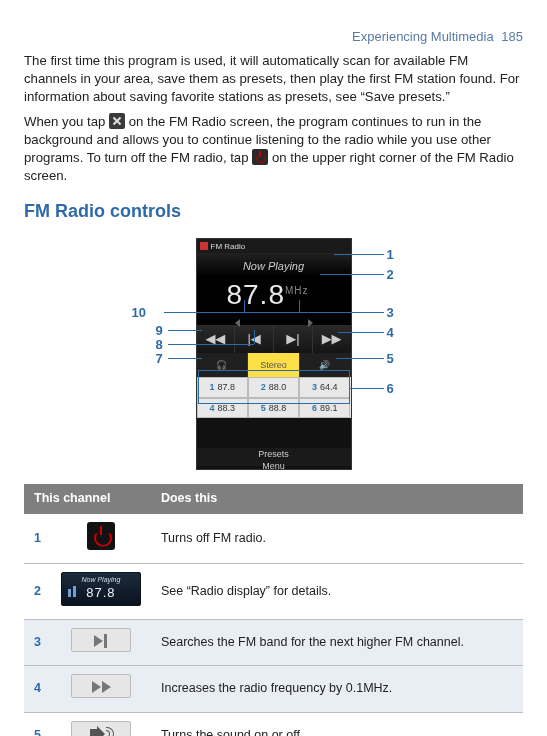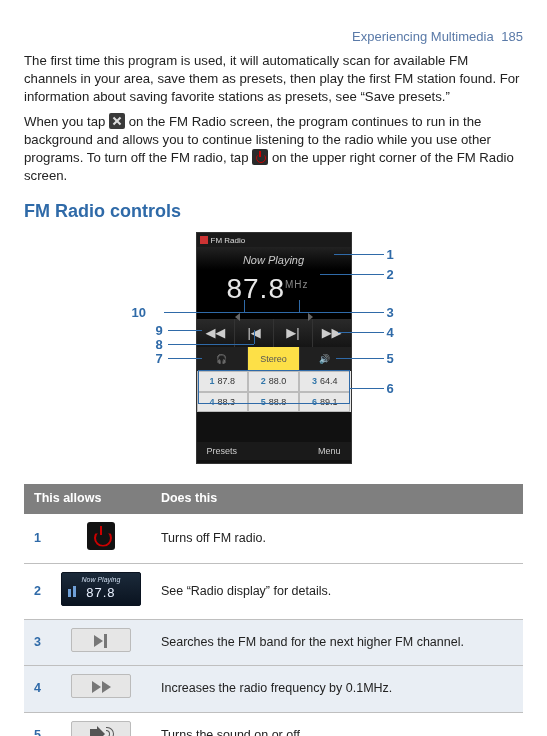--- a/index.html
+++ b/index.html
@@ -52,21 +52,21 @@
   }
   
   .diagram {
     position: relative;
     width: 380px;
     height: 236px;
     margin: 0 auto 18px auto;
   }
   .phone {
     position: absolute;
-    left: 112px; top: 2px;
+    left: 112px; top: 8px;
     width: 156px; height: 232px;
     background: #111;
     border: 1px solid #333;
   }
   .titlebar {
     height: 14px; background:#1a1a1a; color:#ddd; font-size:8px;
     display:flex; align-items:center; gap:3px; padding:0 3px;
   }
   .flag { width:8px;height:8px;background:#c33; }
   .np-band {
@@ -113,20 +113,21 @@
   }
   .preset-grid .cell {
     border:1px solid #bbb; padding:3px 2px; display:flex; gap:3px;
     align-items:center; justify-content:center;
   }
   .preset-grid .cell b { color:#37a; font-weight:bold; }
   .softbar {
     display:flex; height:18px; background:#1a1a1a; color:#ccc;
     font-size:9px; align-items:center; justify-content:space-between;
     padding:0 10px;
+    flex-direction:column;
   }
   
   .lead { position:absolute; background:#2f6aa8; height:1px; }
   .leadv { position:absolute; background:#2f6aa8; width:1px; }
   .num  { position:absolute; color:#2f6aa8; font-weight:bold; font-size:13px; }
   .presets-box { position:absolute; border:1.5px solid #2f6aa8; }
 
   
   table.controls {
     width:100%; border-collapse: collapse; font-size:12.5px;
@@ -304,21 +305,21 @@
   <div class="lead" style="left:84px; top:114px; width:86px;"></div>
   <div class="num" style="left:72px; top:106px;">8</div>
 
   <div class="lead" style="left:84px; top:128px; width:34px;"></div>
   <div class="num" style="left:72px; top:120px;">7</div>
 </div>
 
 <table class="controls">
   <thead>
     <tr>
-      <th colspan="2">This allows</th>
+      <th colspan="2">This channel</th>
       <th>Does this</th>
     </tr>
   </thead>
   <tbody>
     <tr>
       <td class="rownum">1</td>
       <td class="iconcell">
         <span class="ic power"></span>
       </td>
       <td>Turns off FM radio.</td>

